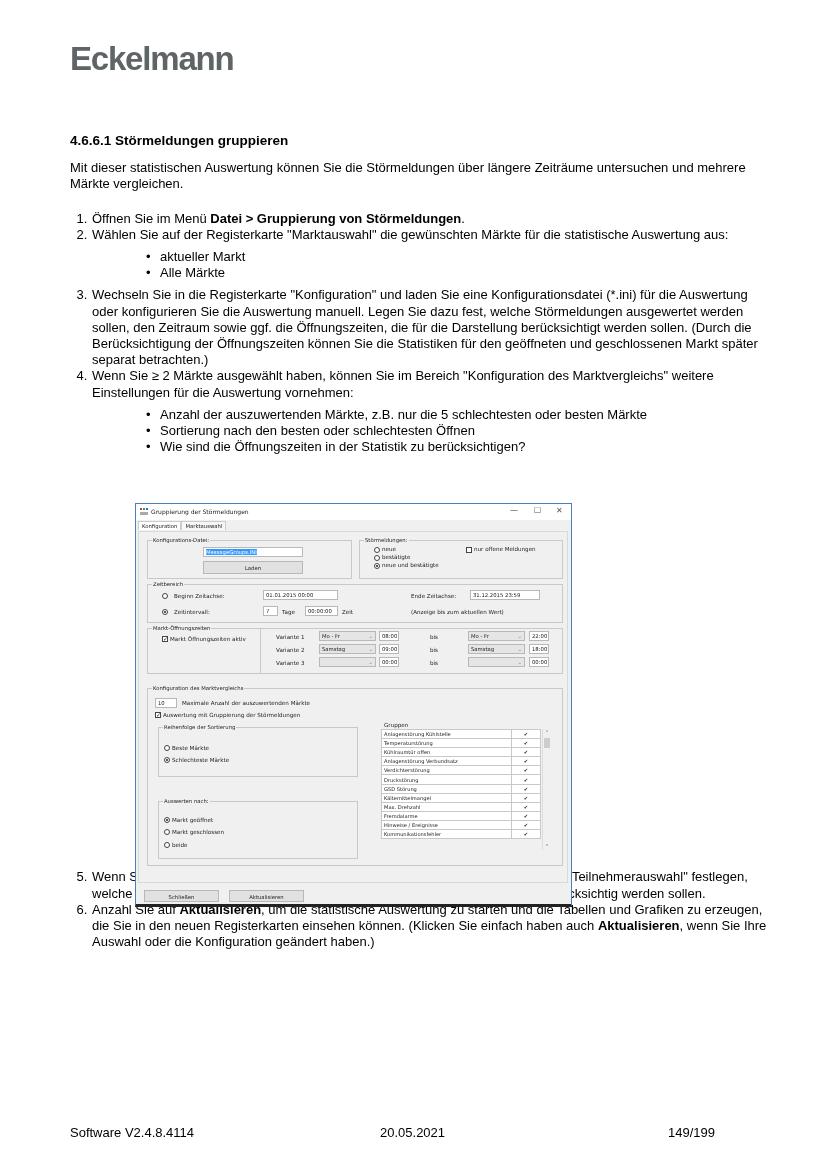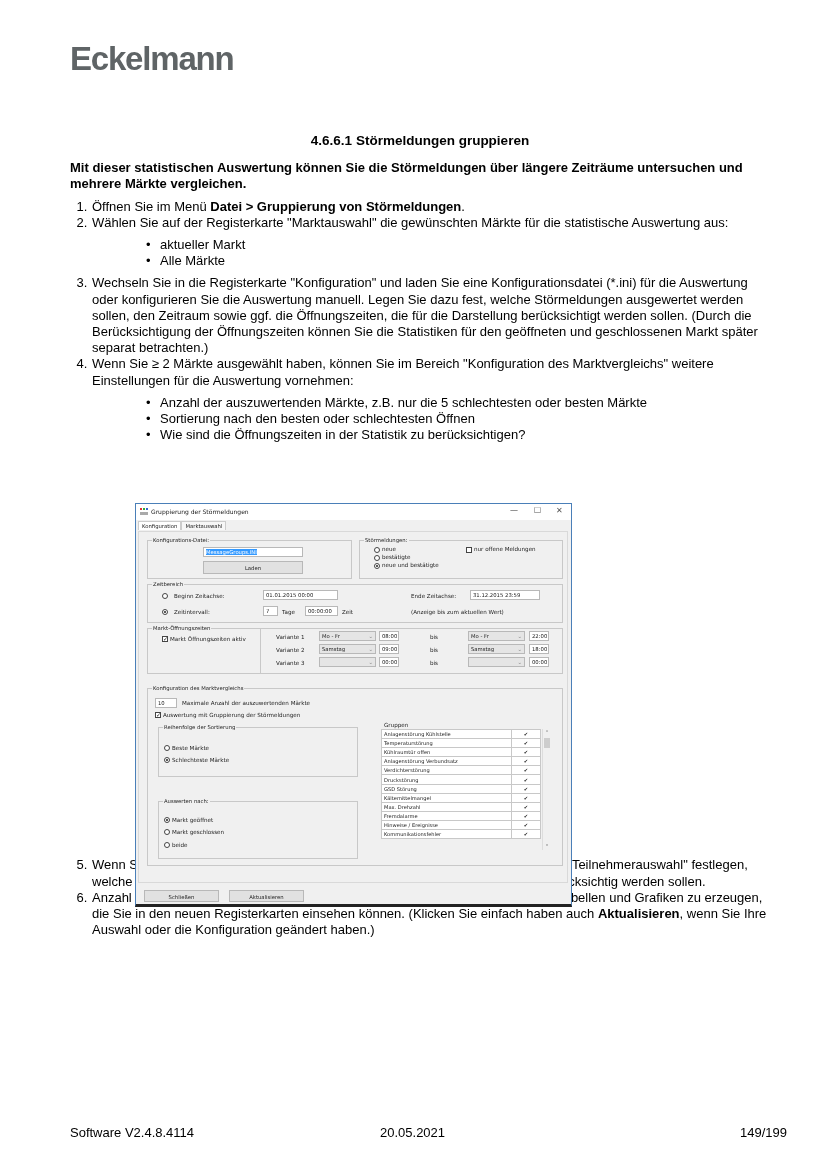--- a/index.html
+++ b/index.html
@@ -1,22 +1,22 @@
 <!DOCTYPE html>
 <html><head>
 <meta charset="utf-8">
 <style>
   html, body { margin: 0; padding: 0; background: #ffffff; }
   body { width: 827px; height: 1169px; position: relative; overflow: hidden;
          font-family: "Liberation Sans", sans-serif; color: #000; }
   .logo { position: absolute; left: 70px; top: 40px; font-size: 33px; font-weight: bold;
           color: #5f6466; letter-spacing: -1.2px; font-family: "Liberation Sans", sans-serif; }
   .content { position: absolute; left: 70px; top: 133px; width: 700px; font-size: 13px; line-height: 16.2px; }
-  h2 { font-size: 13.5px; font-weight: bold; margin: 0 0 11px 0; text-align: center; }
-  p.intro { margin: 0 0 6px 0; font-weight: bold; }
+  h2 { font-size: 13.5px; font-weight: bold; margin: 0 0 11px 0; }
+  p.intro { margin: 0 0 18px 0; }
   ol.steps { margin: 0; padding: 0 0 0 21px; }
   ol.steps > li { padding-left: 1px; }
   ul.sub { list-style: none; margin: 6px; padding: 0 0 0 48px; }
   ul.sub > li { position: relative; padding-left: 14px; }
   ul.sub > li::before { content: "•"; position: absolute; left: 0; top: 0; }
   b { font-weight: bold; }
 
   
   .dlg { position: absolute; left: 135px; top: 503px; width: 437px; height: 404px;
          background: #f0f0f0; border: 1px solid #4a7fb8; border-bottom: 3px solid #222;
@@ -244,13 +244,13 @@
       </div>
     </div>
   </div>
 
   <div class="btn" style="left:8px;top:386px;width:75px;height:12px">Schließen</div>
   <div class="btn" style="left:93px;top:386px;width:75px;height:12px">Aktualisieren</div>
 </div>
 
 <div class="footer" style="left:70px">Software V2.4.8.4114</div>
 <div class="footer" style="left:380px">20.05.2021</div>
-<div class="footer" style="left:740px">149/199</div>
+<div class="footer" style="left:668px">149/199</div>
 
 </body></html>

